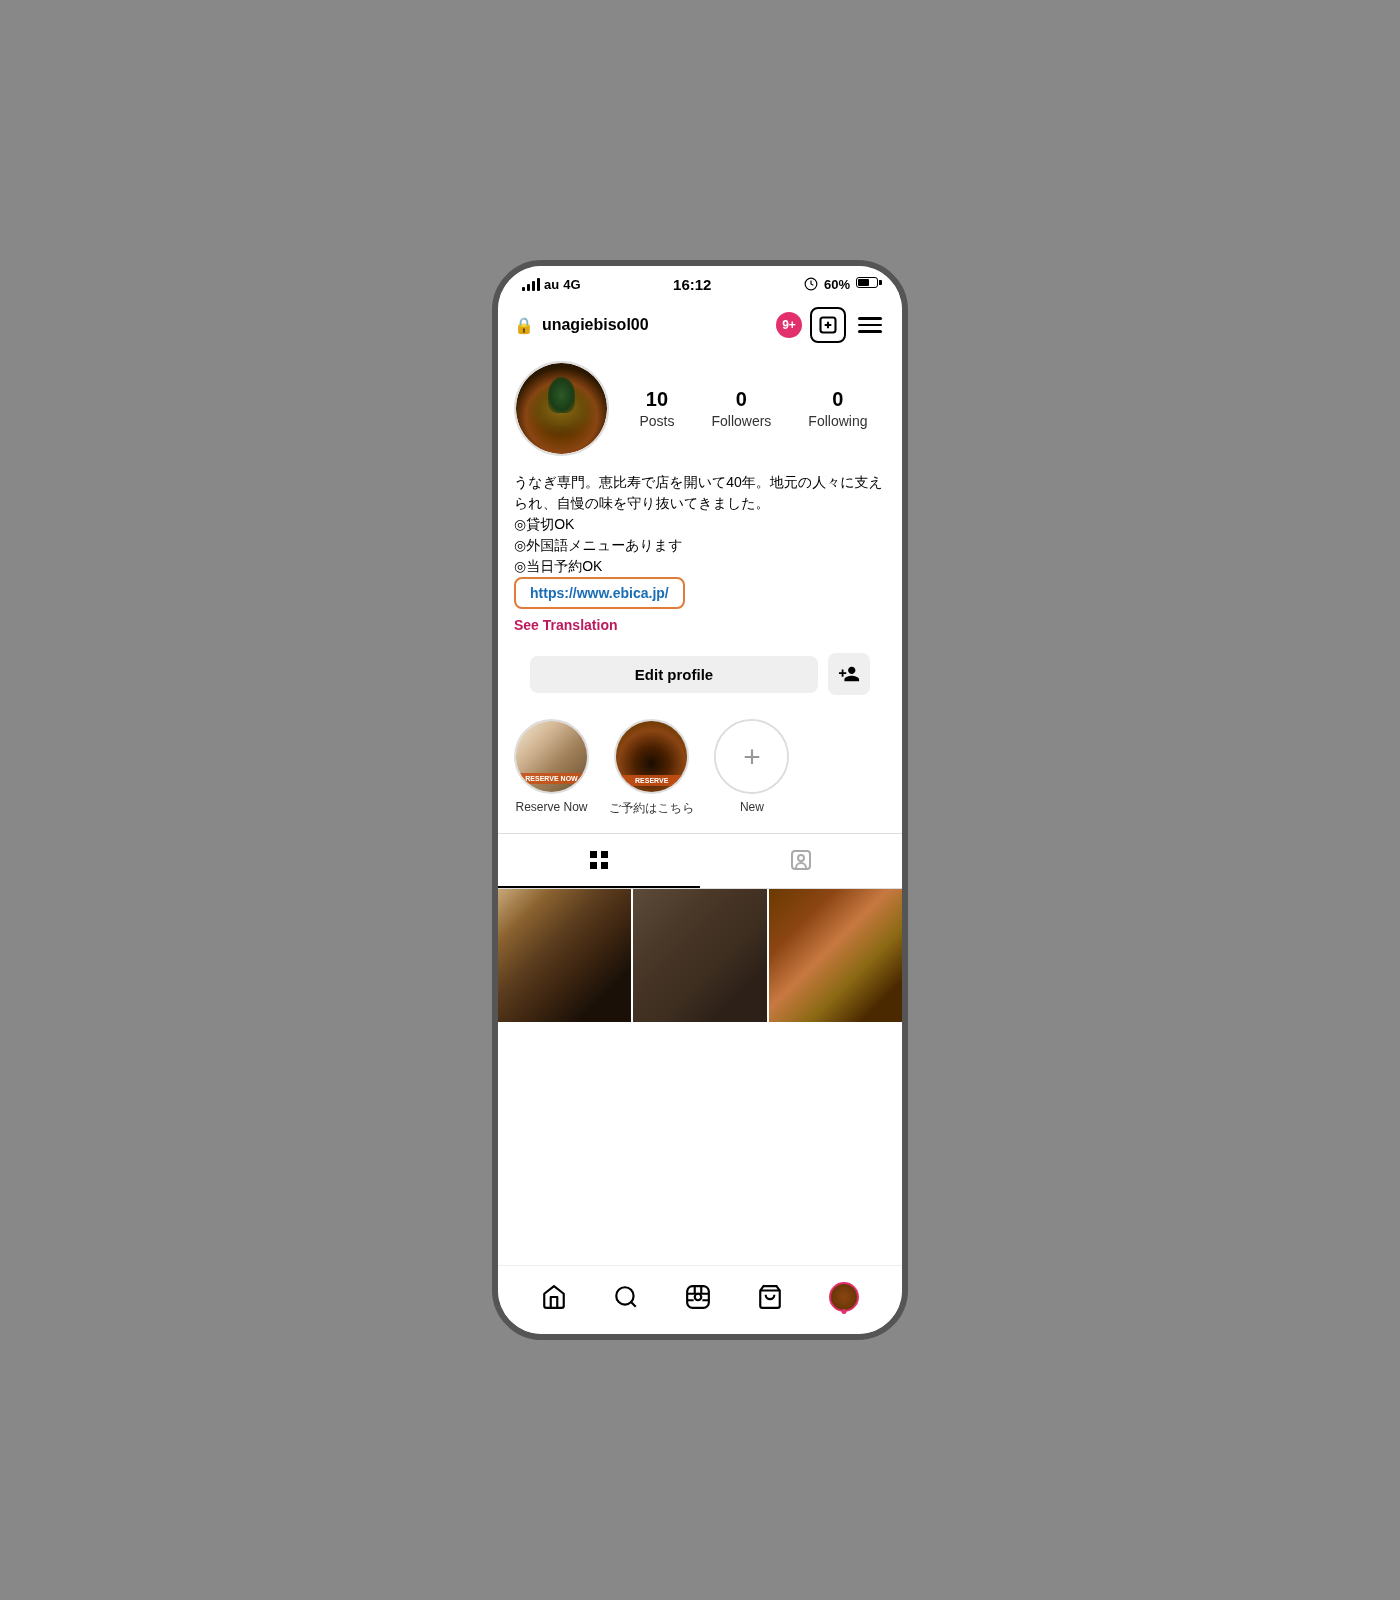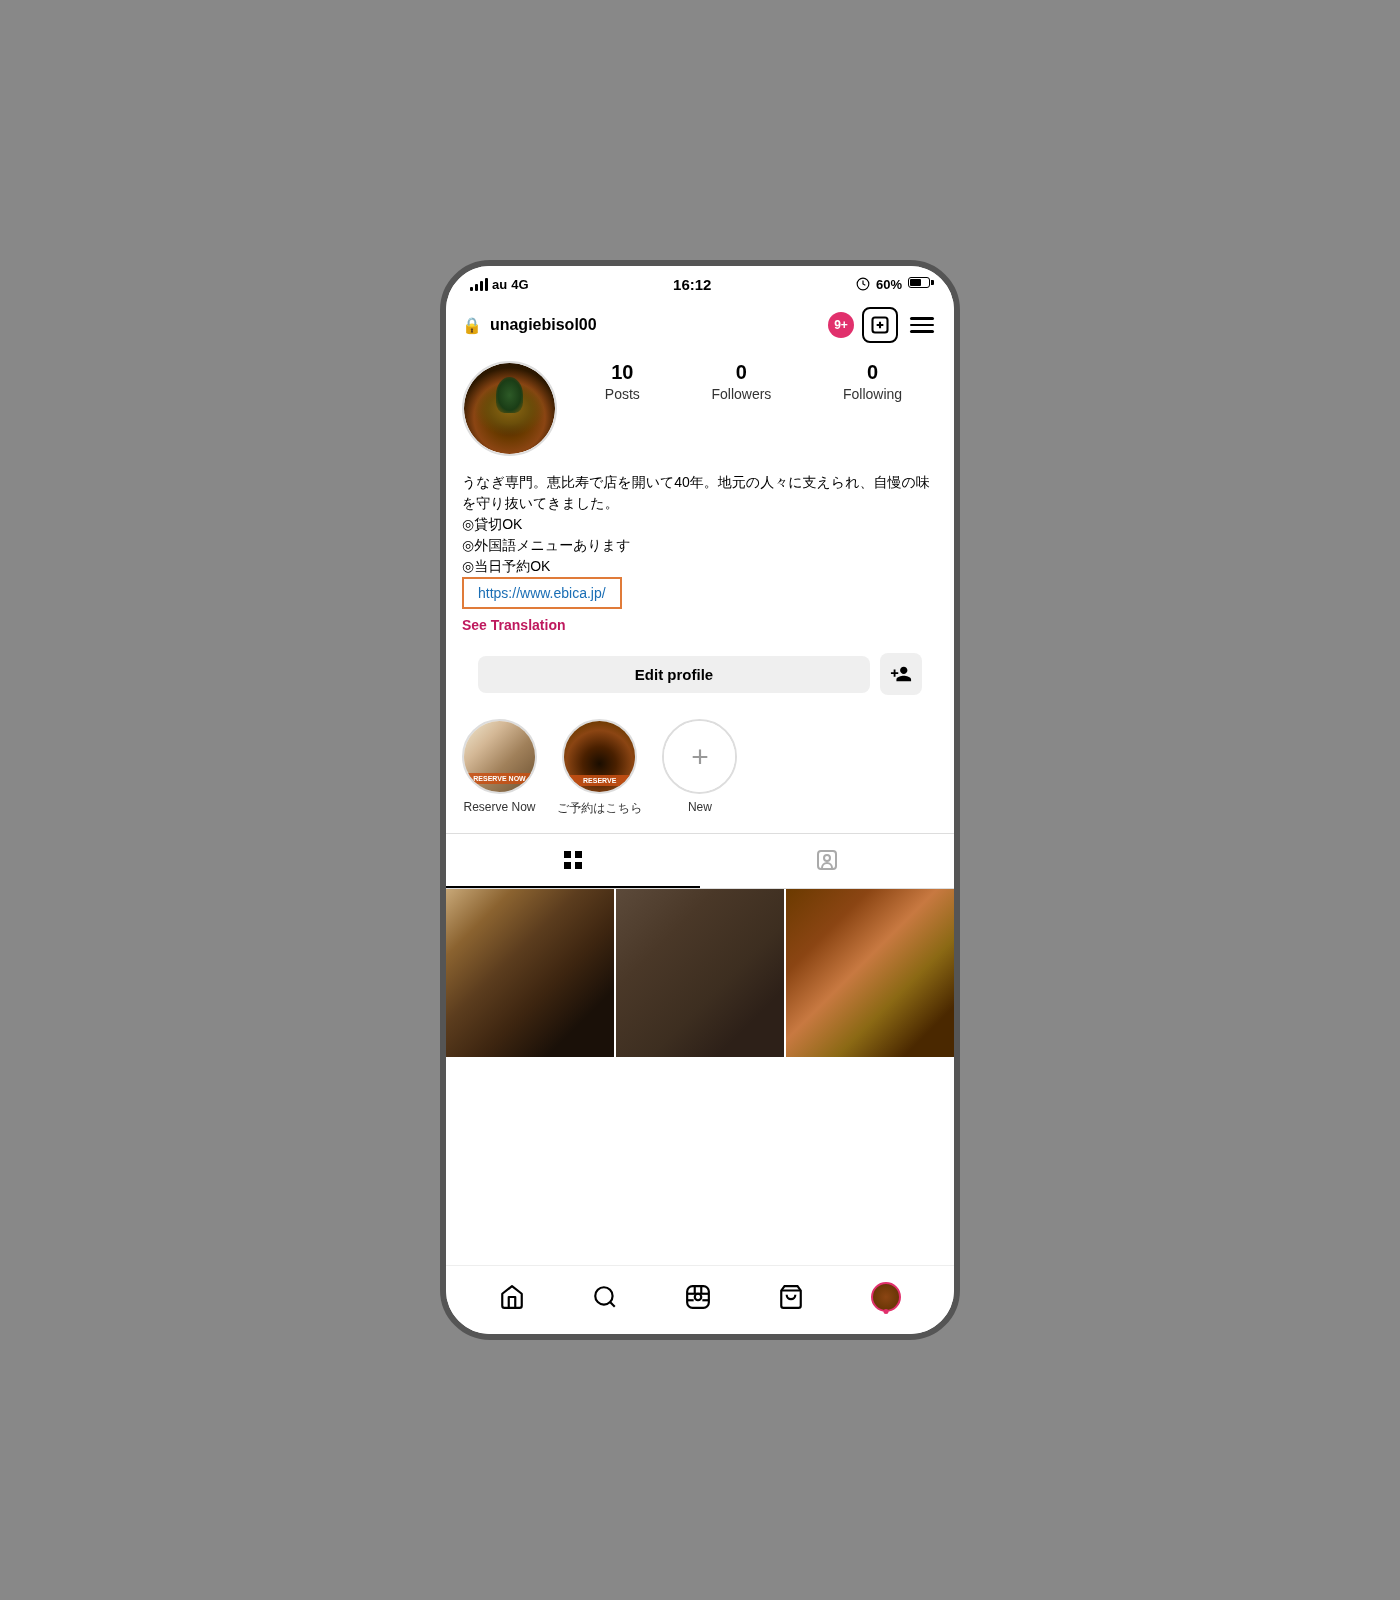--- a/index.html
+++ b/index.html
@@ -5,21 +5,21 @@
     * { margin: 0; padding: 0; box-sizing: border-box; }
     body {
       background: #888;
       display: flex;
       justify-content: center;
       align-items: center;
       min-height: 100vh;
       font-family: -apple-system, BlinkMacSystemFont, 'Helvetica Neue', Arial, sans-serif;
     }
     .phone-frame {
-      width: 520px;
+      width: 416px;
       height: 1080px;
       background: #fff;
       border-radius: 50px;
       border: 6px solid #555;
       overflow: hidden;
       position: relative;
       display: flex;
       flex-direction: column;
     }
     
@@ -117,21 +117,21 @@
     .hamburger span {
       display: block;
       width: 24px;
       height: 2.5px;
       background: #000;
       border-radius: 2px;
     }
     
     .profile-stats {
       display: flex;
-      align-items: flex-start;
+      align-items: center;
       padding: 10px 16px 16px;
       gap: 12px;
     }
     .avatar-container {
       width: 95px;
       height: 95px;
       border-radius: 50%;
       border: 2px solid #ddd;
       overflow: hidden;
       flex-shrink: 0;
@@ -192,23 +192,23 @@
     }
     .bio-text {
       font-size: 14px;
       line-height: 1.5;
       color: #000;
     }
     .bio-link {
       display: inline-block;
       color: #1a6eb5;
       font-size: 14px;
-      font-weight: 400;
+      font-weight: 700;
       border: 2px solid #e07b39;
-      border-radius: 0;
+      border-radius: 8px;
       padding: 6px 14px;
       text-decoration: none;
       margin-bottom: 8px;
     }
     .see-translation {
       font-size: 14px;
       font-weight: 600;
       color: #be185d;
       cursor: pointer;
     }

